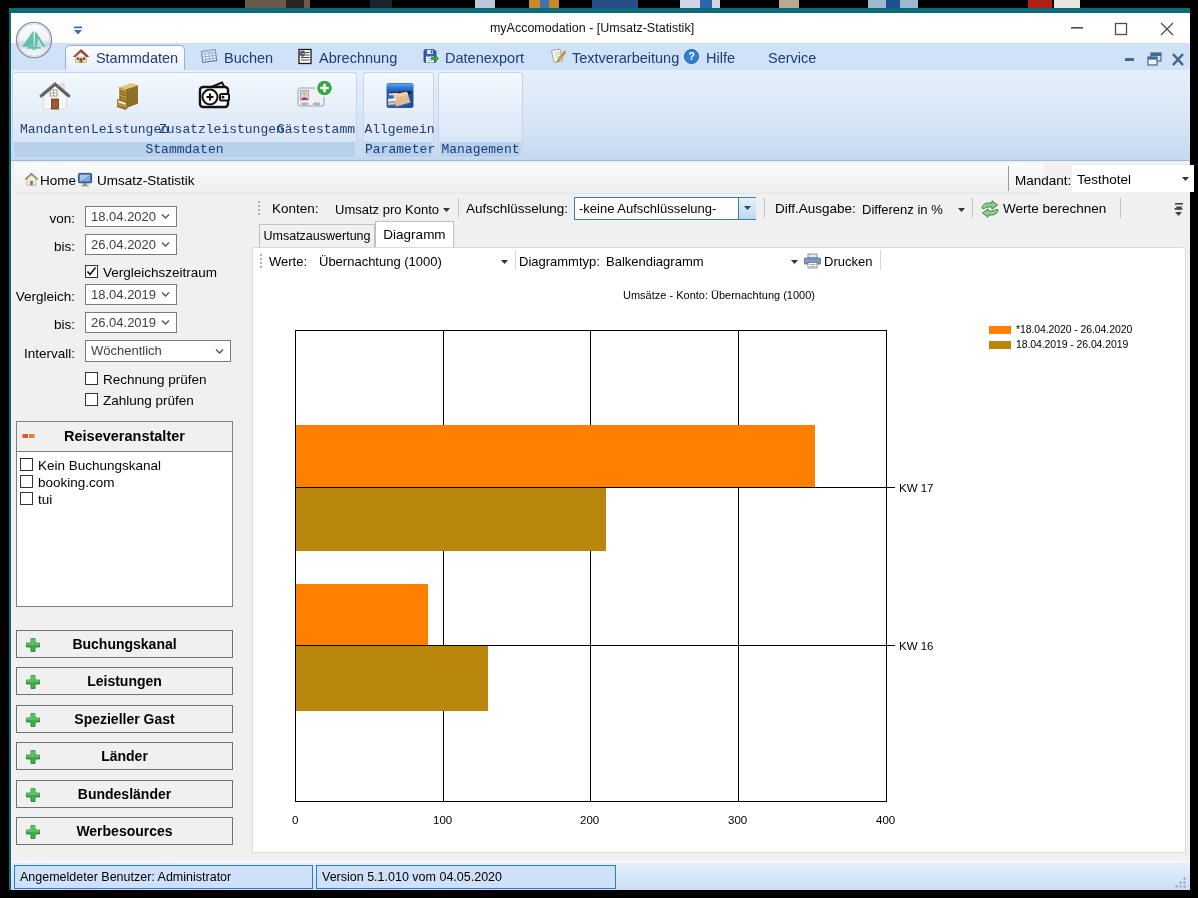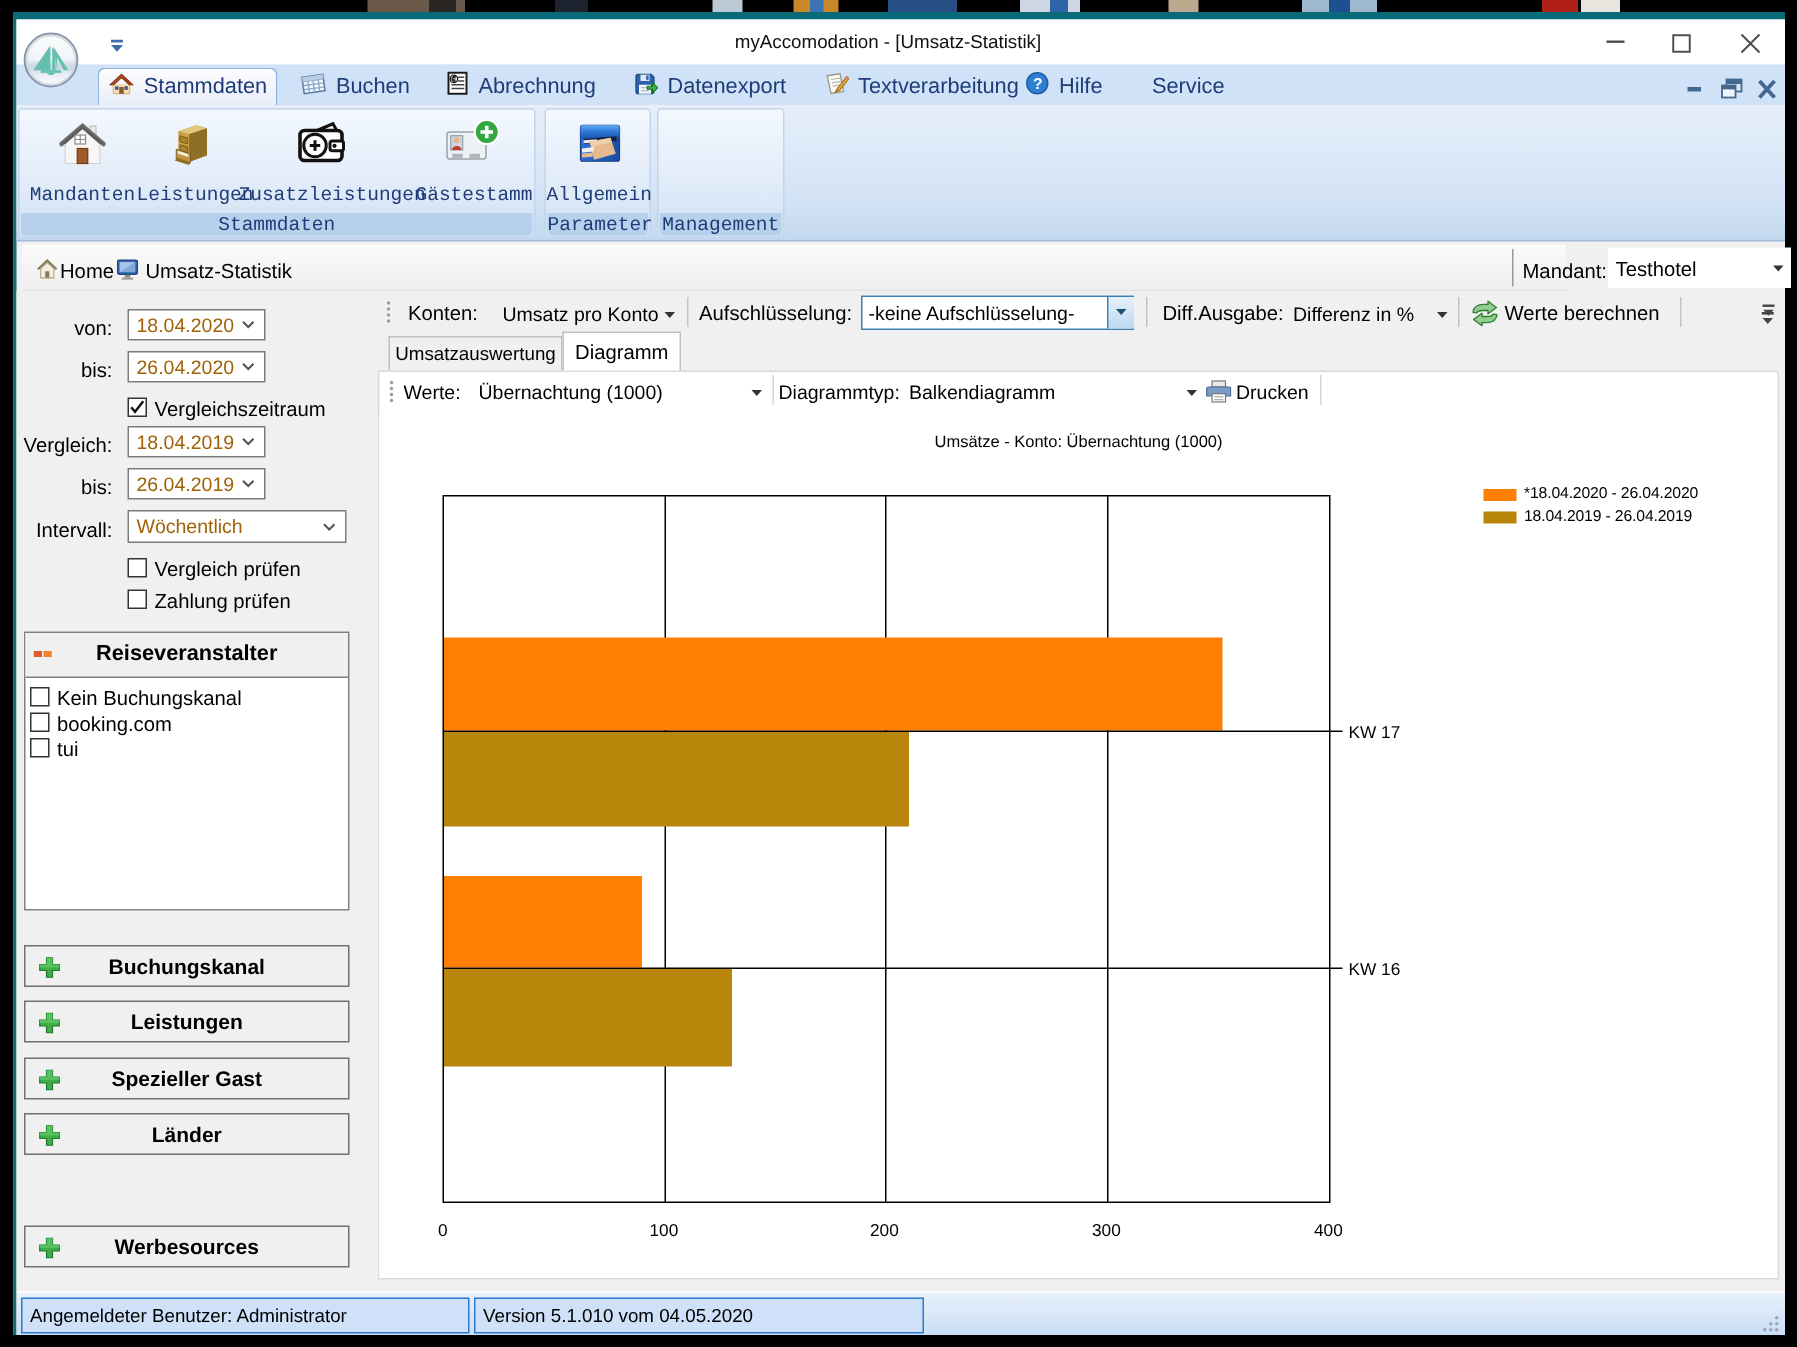--- a/index.html
+++ b/index.html
@@ -38,21 +38,21 @@
 .ritem .ricon { display:block; margin:0 auto; }
 .ritem .rlabel { display:block; margin-top:4px; font-size:13px; color:#1e3c78; white-space:nowrap; }
 
 #crumb { position:absolute; left:4px; top:150px; width:1029px; height:31px;
   background:linear-gradient(#fbfbfb,#efefef); border-bottom:1px solid #e3e3e3; }
 #crumb .txt { font-size:13.5px; color:#000; }
 
 #leftpanel { position:absolute; left:0; top:181px; width:241px; height:667px; background:#f0f0f0; }
 .flabel { position:absolute; font-size:13.5px; color:#000; text-align:right; }
 .dfield { position:absolute; width:92px; height:21px; background:#fff; border:1px solid #7a7a7a;
-  font-size:13px; color:#a16207; padding:2px 0 0 5px; }
+  font-size:13px; color:#404040; padding:2px 0 0 5px; }
 .dfield .chev { position:absolute; right:5px; top:4px; }
 .cb { position:absolute; width:13px; height:13px; background:#fff; border:1px solid #333; }
 .cbtext { position:absolute; font-size:13.5px; color:#000; }
 .lbutton { position:absolute; left:5px; width:217px; height:28px; background:#f0f0f0;
   border:1px solid #707070; font-size:14px; font-weight:bold; color:#000;
   display:flex; align-items:center; justify-content:center; }
 .lbutton svg { position:absolute; left:8px; top:6px; }
 
 #maintb { position:absolute; left:241px; top:181px; width:938px; height:667px; background:#f0f0f0; }
 .tbtext { font-size:13.5px; color:#000; }
@@ -313,21 +313,21 @@
           </svg></div>
       <span class="flabel" style="left:0px;top:123px;width:64px">bis:</span>
       <div class="dfield" style="left:74px;top:118px">26.04.2019<svg class="chev" width="11" height="11" viewBox="0 0 11 11">
             <path d="M2 3.5 L5.5 7 L9 3.5" fill="none" stroke="#555" stroke-width="1.4"></path>
           </svg></div>
       <span class="flabel" style="left:0px;top:152px;width:64px">Intervall:</span>
       <div class="dfield" style="left:74px;top:146px;width:146px;height:22px">Wöchentlich<svg class="chev" width="11" height="11" viewBox="0 0 11 11" style="top:5px">
             <path d="M2 3.5 L5.5 7 L9 3.5" fill="none" stroke="#555" stroke-width="1.4"></path>
           </svg></div>
       <div class="cb" style="left:74px;top:178px"></div>
-      <span class="cbtext" style="left:92px;top:178px">Vergleich prüfen</span>
+      <span class="cbtext" style="left:92px;top:178px">Rechnung prüfen</span>
       <div class="cb" style="left:74px;top:199px"></div>
       <span class="cbtext" style="left:92px;top:199px">Zahlung prüfen</span>
 
       <div class="abs" style="left:5px;top:227px;width:217px;height:186px;border:1px solid #808080;background:#fff">
         <div class="abs" style="left:0;top:0;width:215px;height:30px;background:#f0f0f0;border-bottom:1px solid #808080">
           <svg class="abs" style="left:5px;top:11px" width="14" height="8" viewBox="0 0 14 8">
               <rect x="0.5" y="1" width="5.5" height="4" fill="#e05a2b"></rect>
               <rect x="7" y="1" width="5.5" height="4" fill="#f0822b"></rect>
             </svg>
           <div style="width:100%;text-align:center;font-size:14.5px;font-weight:bold;padding-top:6px">Reiseveranstalter</div>
@@ -349,20 +349,24 @@
             <path d="M6 1.5 h4 v4.5 h4.5 v2 h-13 v-2 h4.5 Z" fill="#5cc763" opacity="0.85"></path>
           </svg>Leistungen</div>
       <div class="lbutton" style="top:511px"><svg width="16" height="16" viewBox="0 0 16 16">
             <path d="M6 1.5 h4 v4.5 h4.5 v4 h-4.5 v4.5 h-4 v-4.5 h-4.5 v-4 h4.5 Z" fill="#3fae49" stroke="#1d7a2a" stroke-width="0.8"></path>
             <path d="M6 1.5 h4 v4.5 h4.5 v2 h-13 v-2 h4.5 Z" fill="#5cc763" opacity="0.85"></path>
           </svg>Spezieller Gast</div>
       <div class="lbutton" style="top:548px"><svg width="16" height="16" viewBox="0 0 16 16">
             <path d="M6 1.5 h4 v4.5 h4.5 v4 h-4.5 v4.5 h-4 v-4.5 h-4.5 v-4 h4.5 Z" fill="#3fae49" stroke="#1d7a2a" stroke-width="0.8"></path>
             <path d="M6 1.5 h4 v4.5 h4.5 v2 h-13 v-2 h4.5 Z" fill="#5cc763" opacity="0.85"></path>
           </svg>Länder</div>
+      <div class="lbutton" style="top:586px"><svg width="16" height="16" viewBox="0 0 16 16">
+            <path d="M6 1.5 h4 v4.5 h4.5 v4 h-4.5 v4.5 h-4 v-4.5 h-4.5 v-4 h4.5 Z" fill="#3fae49" stroke="#1d7a2a" stroke-width="0.8"></path>
+            <path d="M6 1.5 h4 v4.5 h4.5 v2 h-13 v-2 h4.5 Z" fill="#5cc763" opacity="0.85"></path>
+          </svg>Bundesländer</div>
       <div class="lbutton" style="top:623px"><svg width="16" height="16" viewBox="0 0 16 16">
             <path d="M6 1.5 h4 v4.5 h4.5 v4 h-4.5 v4.5 h-4 v-4.5 h-4.5 v-4 h4.5 Z" fill="#3fae49" stroke="#1d7a2a" stroke-width="0.8"></path>
             <path d="M6 1.5 h4 v4.5 h4.5 v2 h-13 v-2 h4.5 Z" fill="#5cc763" opacity="0.85"></path>
           </svg>Werbesources</div>
     </div>
     <div id="maintb">
 
       <svg class="abs" style="left:5px;top:6px" width="4" height="16" viewBox="0 0 4 16">
           <circle cx="2" cy="2" r="1.1" fill="#9a9a9a"></circle>
           <circle cx="2" cy="6" r="1.1" fill="#9a9a9a"></circle>

